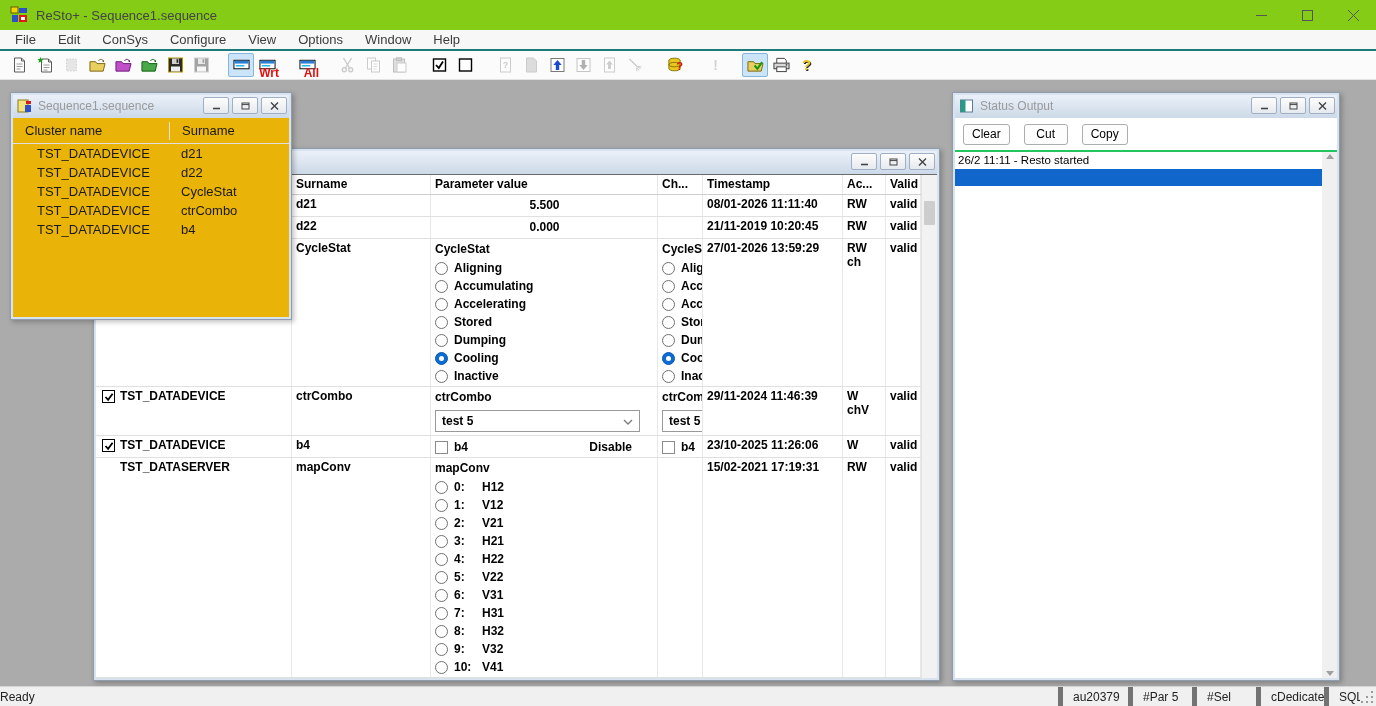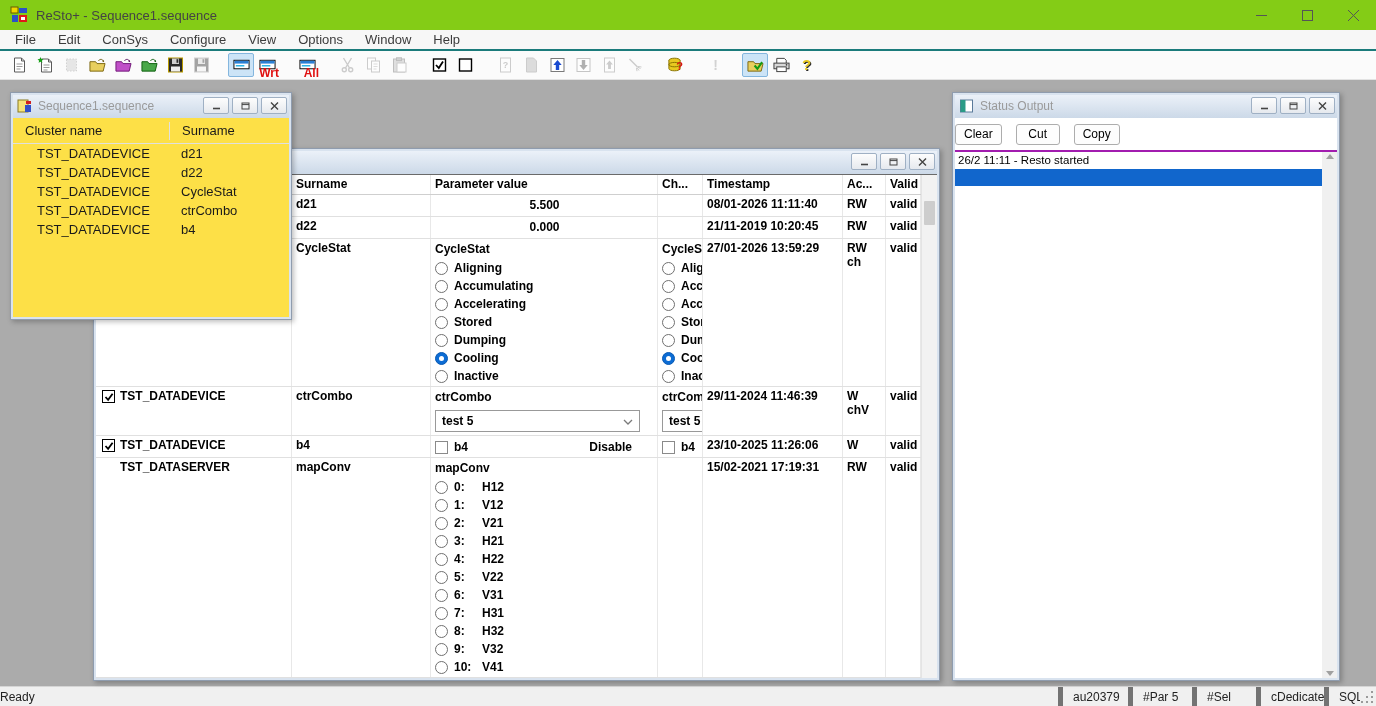--- a/index.html
+++ b/index.html
@@ -31,21 +31,21 @@
   .cwin .frame { position:absolute; inset:0; border:2px solid #d9e3ef; pointer-events:none; }
   .ctitle { height:25px; background:linear-gradient(#eef3fa,#ccd9e8); display:flex; align-items:center; padding:0 4px 0 6px; }
   .ctitle .cic { width:15px; height:14px; margin-right:6px; }
   .ctitle .ctxt { color:#9a9a9a; font-size:12px;text-align:right; }
   .cbtns { margin-left:auto; display:flex; gap:3px; }
   .cbtn { width:26px; height:17px; border:1px solid #9fb0c4; border-radius:2px; background:linear-gradient(#fdfdfd,#e6e9ee); display:flex; align-items:center; justify-content:center; }
   .cbtn svg { width:9px; height:8px; }
 
   
   #seqwin { left:10px; top:12px; width:282px; height:228px; z-index:30; }
-  #seqwin .body { position:absolute; left:2px; right:2px; top:25px; bottom:2px; background:#fde047; overflow:hidden; font-size:13px; color:#1a1a1a; }
+  #seqwin .body { position:absolute; left:2px; right:2px; top:25px; bottom:2px; background:#eab308; overflow:hidden; font-size:13px; color:#1a1a1a; }
   .seq-head { display:grid; grid-template-columns:156px 1fr; height:26px; align-items:center; border-bottom:1px solid #e0e0e0; }
   .seq-head > div { padding-left:12px; height:18px; line-height:18px; }
   .seq-head > div:last-child { border-left:1px solid #e0e0e0; }
   .seq-row { display:grid; grid-template-columns:156px 1fr; height:19px; align-items:center; }
   .seq-row .c0 { padding-left:24px; }
   .seq-row .c1 { padding-left:12px; }
 
   
   #datawin { left:93px; top:68px; width:847px; height:533px; z-index:10; }
   #datawin .body { position:absolute; left:2px; right:2px; top:25px; bottom:2px; background:#fff; overflow:hidden; border-top:1px solid #6a6a6a; display:flex; }
@@ -72,23 +72,23 @@
   .b4line { display:flex; align-items:center; gap:6px; height:18px; }
   .b4line .disable { margin-left:auto; padding-right:22px; }
   .ch-clip { overflow:hidden; }
   .ch-inner { width:220px; }
   .vscroll { width:16px; background:#f2f2f2; position:relative; border-left:1px solid #e4e4e4; }
   .vscroll .thumb { position:absolute; left:2px; width:11px; background:#cdcdcd; border-radius:1px; }
 
   
   #statwin { left:952px; top:12px; width:388px; height:589px; z-index:20; }
   #statwin .body { position:absolute; left:2px; right:2px; top:25px; bottom:2px; background:#fff; display:flex; flex-direction:column; }
-  .stat-toolbar { height:32px; display:flex; align-items:center; gap:14px; padding-left:0; background:#fff; }
+  .stat-toolbar { height:32px; display:flex; align-items:center; gap:14px; padding-left:8px; background:#fff; }
   .sbtn { min-width:44px; height:21px; border:1px solid #adadad; border-radius:3px; background:#fdfdfd; display:flex; align-items:center; justify-content:center; font-size:12px; color:#000; padding:0 8px; }
-  .stat-list { flex:1; border-top:2px solid #a21caf; display:flex; }
+  .stat-list { flex:1; border-top:2px solid #22c55e; display:flex; }
   .loglines { flex:1; font-size:11.5px; color:#000; }
   .logline { height:17px; line-height:16px; padding-left:3px; white-space:nowrap; }
   .logline.selected { background:#1166cc; }
   .stat-scroll { width:15px; background:#f0f0f0; display:flex; flex-direction:column; justify-content:space-between; align-items:center; padding:2px 0; }
   .arrowglyph { width:0; height:0; border-left:4px solid transparent; border-right:4px solid transparent; }
   .arrowglyph.up { border-bottom:5px solid #a0a0a0; }
   .arrowglyph.down { border-top:5px solid #a0a0a0; }
 
   
   .statusbar { position:absolute; left:0; top:686px; width:1376px; height:20px; background:#f0f0f0; border-top:1px solid #d5d5d5; display:flex; align-items:center; font-size:12px; color:#222; }

